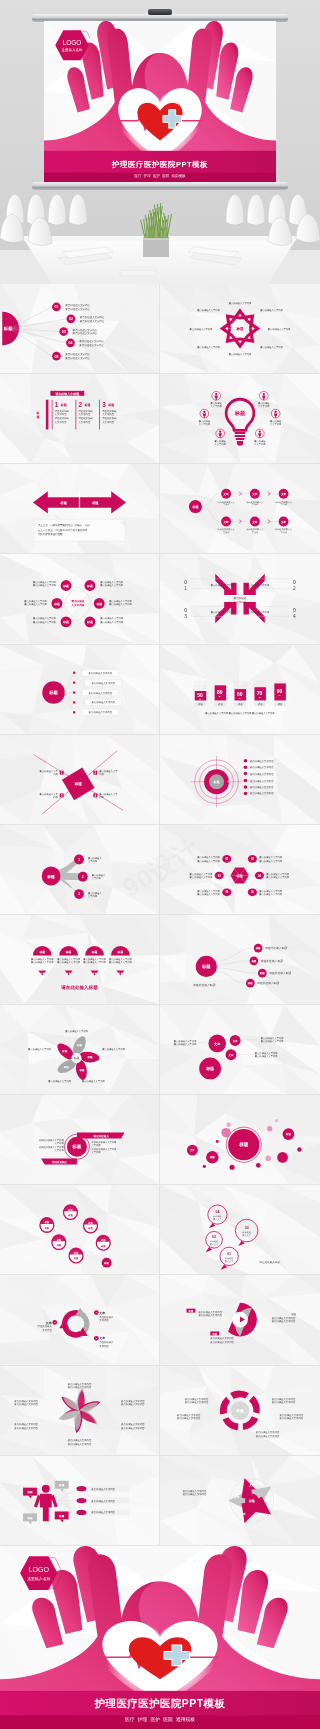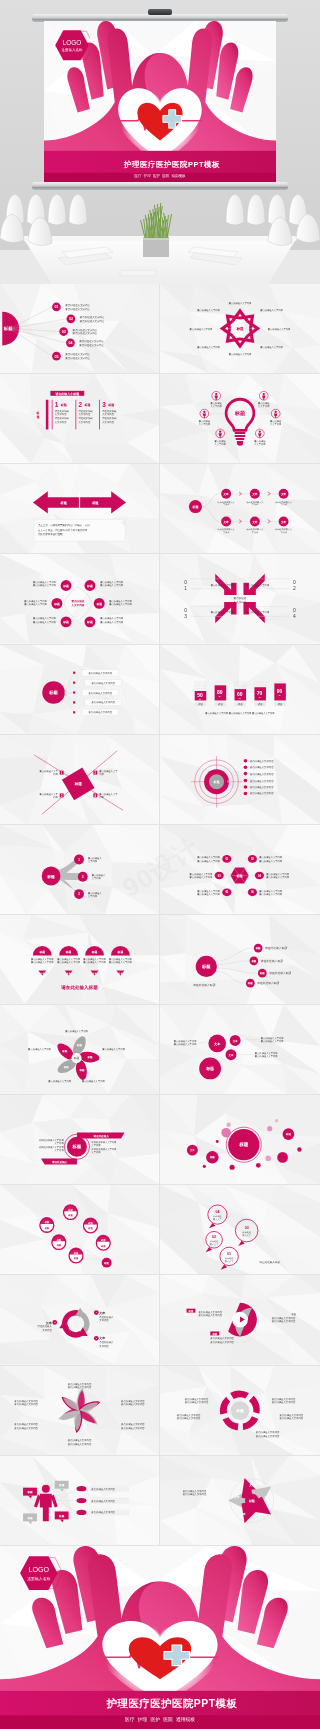--- a/index.html
+++ b/index.html
@@ -21,21 +21,21 @@
 .screen-mount { position:absolute; left:110px; top:-5px; width:24px; height:6px; border-radius:2px;
   background:linear-gradient(180deg,#5f6063,#2c2d2f); }
 .screen-canvas { position:absolute; left:6px; top:7px; width:232px; height:164px; background:#fff;
   overflow:hidden; }
 
 
 .art { position:relative; width:100%; height:100%; overflow:hidden; background:#fff; }
 .art svg { display:block; width:100%; height:100%; }
 
 .hexlogo { position:absolute; }
-.title-band { position:absolute; left:12px; width:100%; text-align:center; }
+.title-band { position:absolute; left:0; width:100%; text-align:center; }
 .title-band .tt { display:inline-block; color:#fff; font-weight:bold; letter-spacing:.5px; }
 .tagrow { position:absolute; left:0; width:100%; display:flex; justify-content:center; }
 .tagrow .tg { color:#fff; text-align:center; }
 
 
 .grid { position:relative; width:320px; background:#fff; }
 .srow { display:flex; width:320px; }
 .slide { position:relative; width:160px; height:90.14px; overflow:hidden;
   border-right:1px solid #e3e3e3; border-bottom:1px solid #e3e3e3; background:#f4f4f4; }
 .slide:last-child { border-right:none; }

